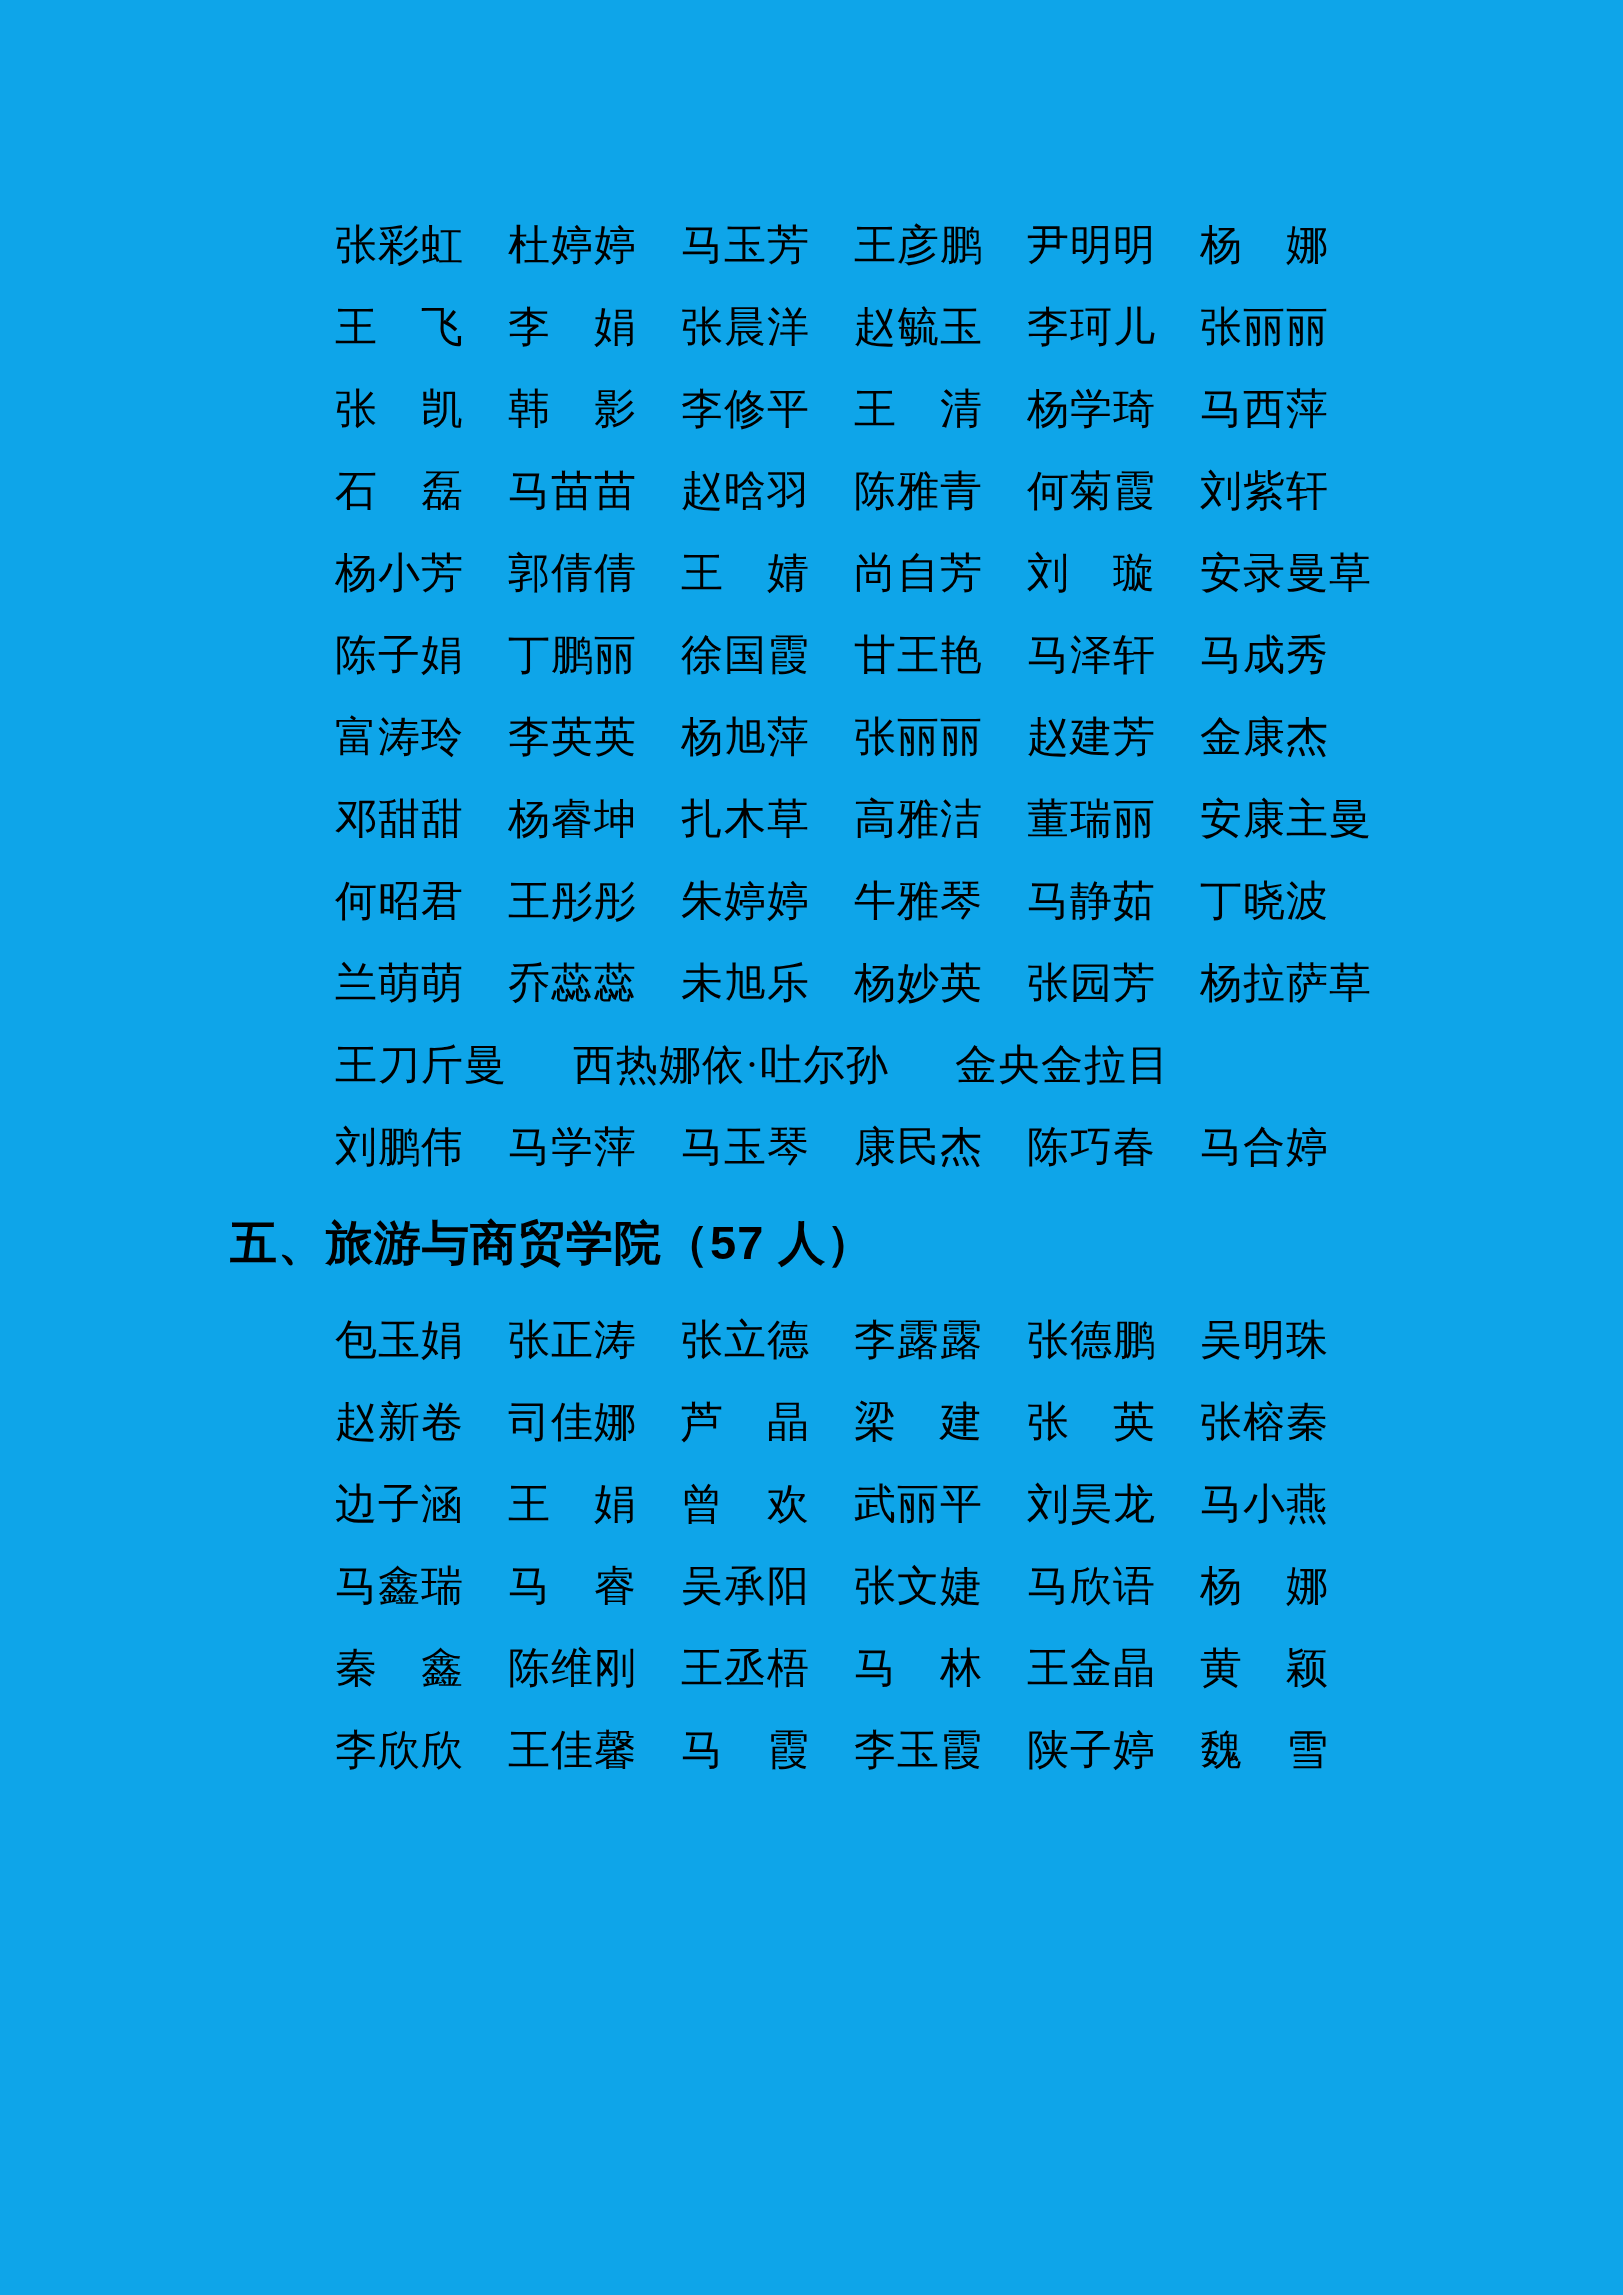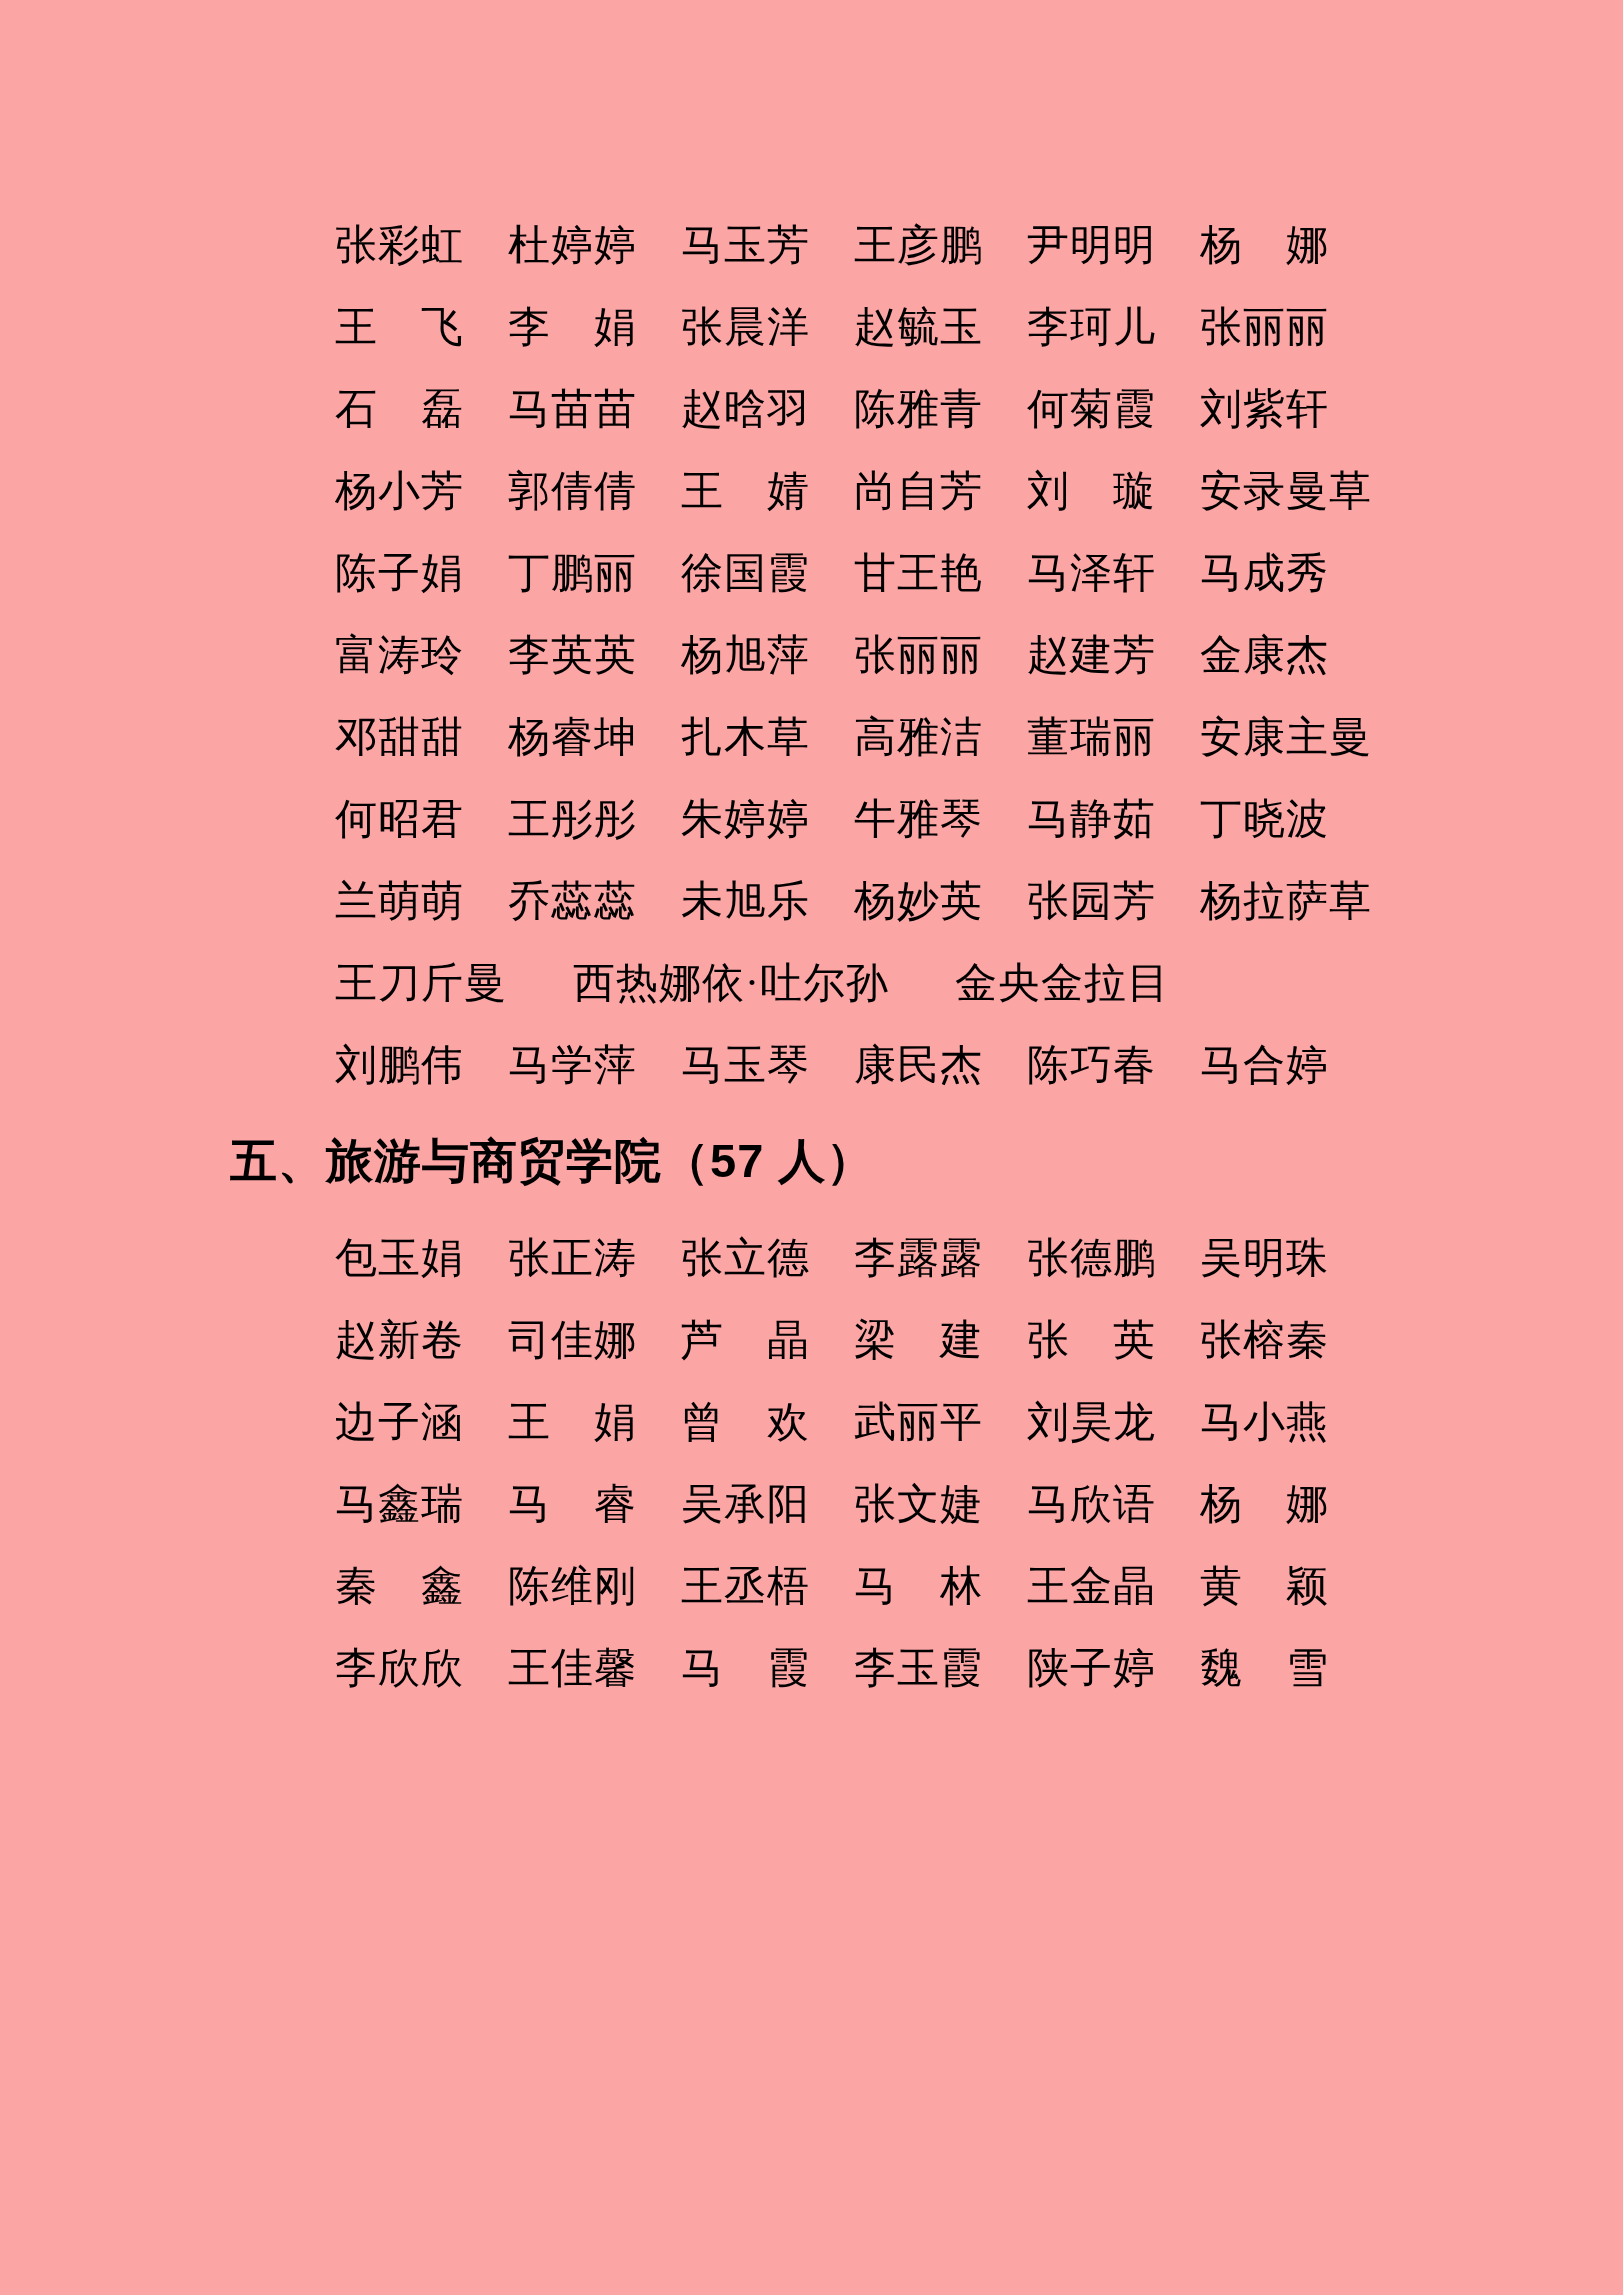--- a/index.html
+++ b/index.html
@@ -4,21 +4,21 @@
 <style>
   html, body {
     margin: 0;
     padding: 0;
     background: #ffffff;
   }
   .page {
     position: relative;
     width: 1623px;
     height: 2295px;
-    background: #fca5a5;
+    background: #0ea5e9;
     color: #000000;
     font-family: "Liberation Serif", "DejaVu Serif", serif;
     overflow: hidden;
   }
   .roster {
     display: block;
   }
   #roster-top {
     padding-top: 204px;
   }
@@ -67,20 +67,28 @@
       </div>
       <div class="name-row">
         <span class="name-cell">王　飞</span>
         <span class="name-cell">李　娟</span>
         <span class="name-cell">张晨洋</span>
         <span class="name-cell">赵毓玉</span>
         <span class="name-cell">李珂儿</span>
         <span class="name-cell">张丽丽</span>
       </div>
       <div class="name-row">
+        <span class="name-cell">张　凯</span>
+        <span class="name-cell">韩　影</span>
+        <span class="name-cell">李修平</span>
+        <span class="name-cell">王　清</span>
+        <span class="name-cell">杨学琦</span>
+        <span class="name-cell">马西萍</span>
+      </div>
+      <div class="name-row">
         <span class="name-cell">石　磊</span>
         <span class="name-cell">马苗苗</span>
         <span class="name-cell">赵晗羽</span>
         <span class="name-cell">陈雅青</span>
         <span class="name-cell">何菊霞</span>
         <span class="name-cell">刘紫轩</span>
       </div>
       <div class="name-row">
         <span class="name-cell">杨小芳</span>
         <span class="name-cell">郭倩倩</span>

